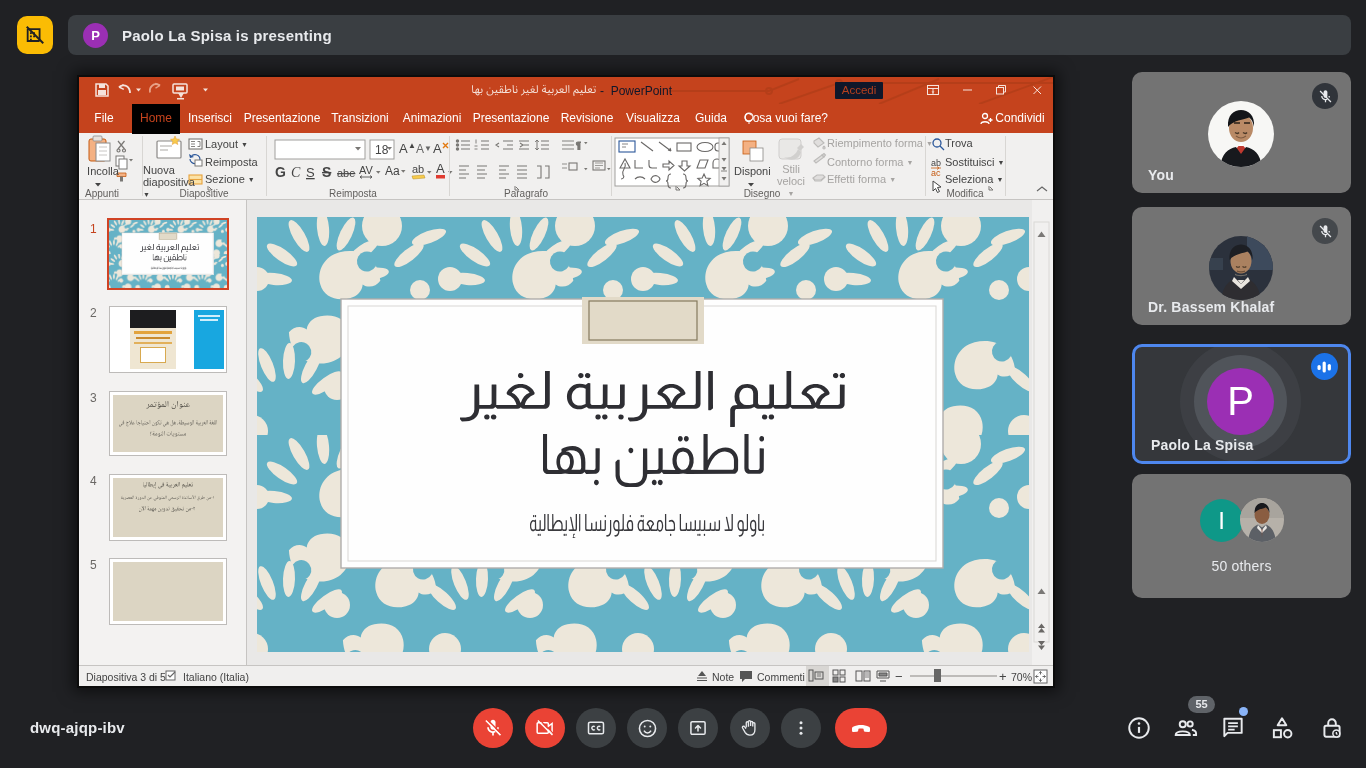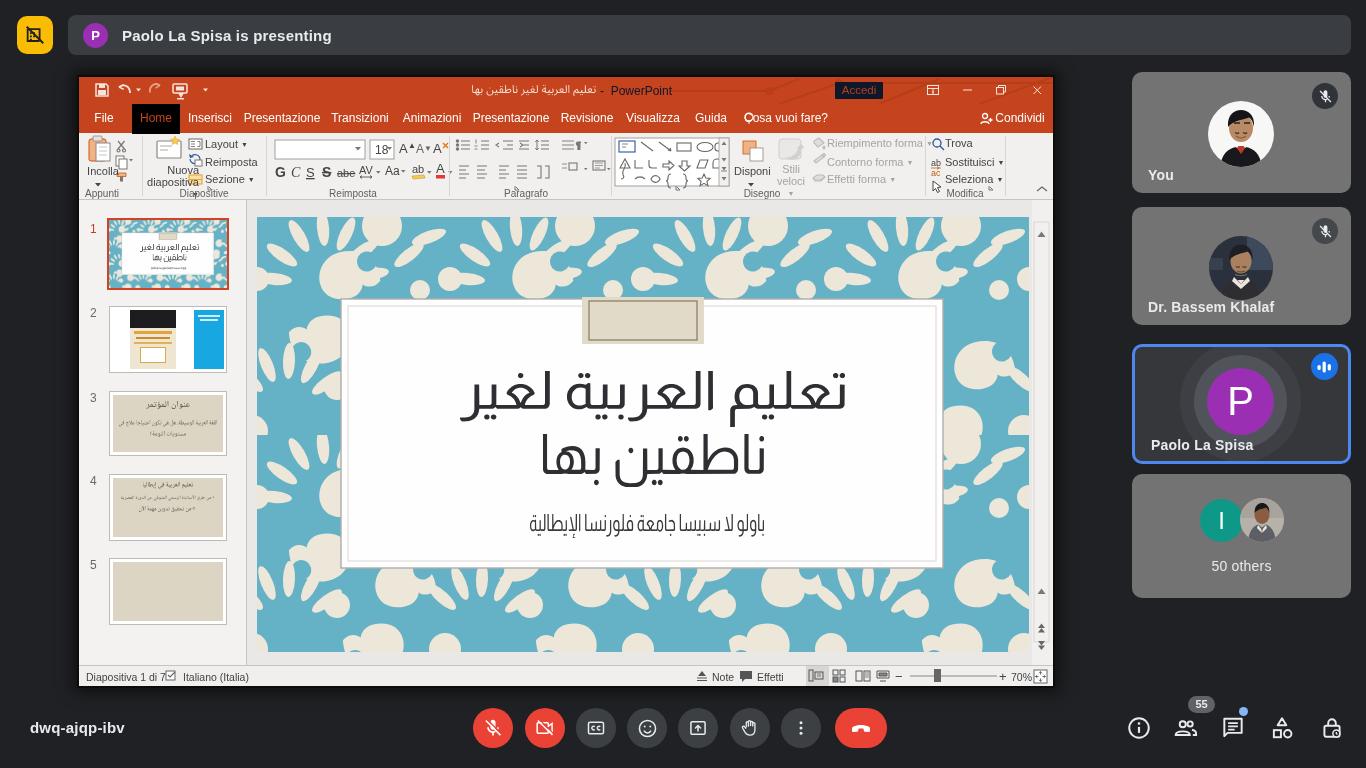--- a/index.html
+++ b/index.html
@@ -308,21 +308,21 @@
 
 <g stroke="#797774" stroke-width="1" fill="none">
           <path d="M133 57 h-4 v-4 M130 54 l3 3"></path>
           <path d="M440 57 h-4 v-4 M437 54 l3 3"></path>
           <path d="M601 57 h-4 v-4 M598 54 l3 3"></path>
           <path d="M914 57 h-4 v-4 M911 54 l3 3"></path>
         </g>
 <path d="M958 58 l5 -4 5 4" stroke="#666" stroke-width="1.2" fill="none"></path>
 </svg>
 <span class="abs" style="left:5px;top:32px;width:38px;text-align:center;font-size:11px;color:#444">Incolla</span>
-<span class="abs" style="left:64px;top:31px;width:56px;text-align:right;font-size:11px;color:#444;line-height:12px">Nuova<br>diapositiva <span style="font-size:7px;vertical-align:1px">▼</span></span>
+<span class="abs" style="left:64px;top:31px;width:56px;text-align:left;font-size:11px;color:#444;line-height:12px">Nuova<br>diapositiva <span style="font-size:7px;vertical-align:1px">▼</span></span>
 <span class="abs" style="left:126px;top:5px;font-size:11px;color:#444">Layout <span style="font-size:7px;vertical-align:1px">▼</span></span>
 <span class="abs" style="left:126px;top:23px;font-size:11px;color:#444">Reimposta</span>
 <span class="abs" style="left:126px;top:40px;font-size:11px;color:#444">Sezione <span style="font-size:7px;vertical-align:1px">▼</span></span>
 <span class="abs" style="left:866px;top:4px;font-size:11px;color:#444">Trova</span>
 <span class="abs" style="left:866px;top:23px;font-size:11px;color:#444">Sostituisci <span style="font-size:7px;vertical-align:1px">▼</span></span>
 <span class="abs" style="left:866px;top:40px;font-size:11px;color:#444">Seleziona <span style="font-size:7px;vertical-align:1px">▼</span></span>
 <span class="abs" style="left:655px;top:32px;font-size:11px;color:#444">Disponi</span>
 <span class="abs" style="left:694px;top:30px;width:36px;font-size:11px;color:#A6A4A2;text-align:center;line-height:12px">Stili<br>veloci <span style="font-size:7px;vertical-align:1px">▼</span></span>
 <span class="abs" style="left:748px;top:4px;font-size:11px;color:#A6A4A2">Riempimento forma <span style="font-size:7px;vertical-align:1px">▼</span></span>
 <span class="abs" style="left:748px;top:23px;font-size:11px;color:#A6A4A2">Contorno forma <span style="font-size:7px;vertical-align:1px">▼</span></span>
@@ -460,35 +460,35 @@
 <svg width="21" height="465" viewBox="0 0 21 465">
 <rect x="0" y="0" width="21" height="465" fill="#F1F0EF"></rect>
 <rect x="2" y="22" width="15" height="420" fill="#F1F0EF" stroke="#DAD8D6" stroke-width="1"></rect>
 <path d="M5.5 37 l8 0 -4 -5.5z" fill="#7a7876"></path>
 <path d="M5.5 466 l8 0 -4 -5.5z" fill="#7a7876" transform="translate(0,-72)"></path>
 <path d="M6 505 l7 0 -3.5 -4.5z m0 4.5 l7 0 -3.5 -4.5z" fill="#6a6866" transform="translate(0,-77)"></path>
 <path d="M6 436 l7 0 -3.5 4.5z m0 4.5 l7 0 -3.5 4.5z" fill="#6a6866" transform="translate(0,5)"></path>
 </svg>
 </path></div>
 <div class="abs" id="sbar">
-<span class="abs" style="left:7px;top:5px;font-size:10.5px">Diapositiva 1 di 7</span>
+<span class="abs" style="left:7px;top:5px;font-size:10.5px">Diapositiva 3 di 5</span>
 <svg class="abs" style="left:86px;top:4px" width="13" height="13" viewBox="0 0 13 13">
         <rect x="1" y="1" width="9" height="9" fill="#fff" stroke="#666"></rect>
         <path d="M3 5 l2 2 5 -5" stroke="#666" fill="none" stroke-width="1.2"></path>
       </svg>
 <span class="abs" style="left:104px;top:5px;font-size:10.5px">Italiano (Italia)</span>
 <svg class="abs" style="left:616px;top:3px" width="14" height="14" viewBox="0 0 14 14">
         <path d="M2 9 h10 M2 11.5 h10" stroke="#555" fill="none"></path>
         <path d="M7 2 l4 5 H3z" fill="#555"></path>
       </svg>
 <span class="abs" style="left:633px;top:5px;font-size:10.5px">Note</span>
 <svg class="abs" style="left:660px;top:3px" width="15" height="14" viewBox="0 0 15 14">
         <path d="M1 2 h12 v8 h-7 l-3 3 v-3 h-2z" fill="#555"></path>
       </svg>
-<span class="abs" style="left:678px;top:5px;font-size:10.5px">Effetti</span>
+<span class="abs" style="left:678px;top:5px;font-size:10.5px">Commenti</span>
 <rect>
 <div class="abs" style="left:727px;top:0;width:23px;height:20px;background:#D8D6D3"></div>
 <svg class="abs" style="left:727px;top:3px" width="100" height="14" viewBox="0 0 100 14">
 <g stroke="#555" fill="none">
 <rect x="3" y="1" width="4 " height="11"></rect>
             <rect x="9" y="3" width="8" height="7"></rect>
             <path d="M11 5 h4 M11 7 h4" stroke-width=".7"></path>
 <g transform="translate(27,0)">
               <rect x="0" y="1" width="5" height="5"></rect>
               <rect x="7" y="1" width="5" height="5"></rect>

